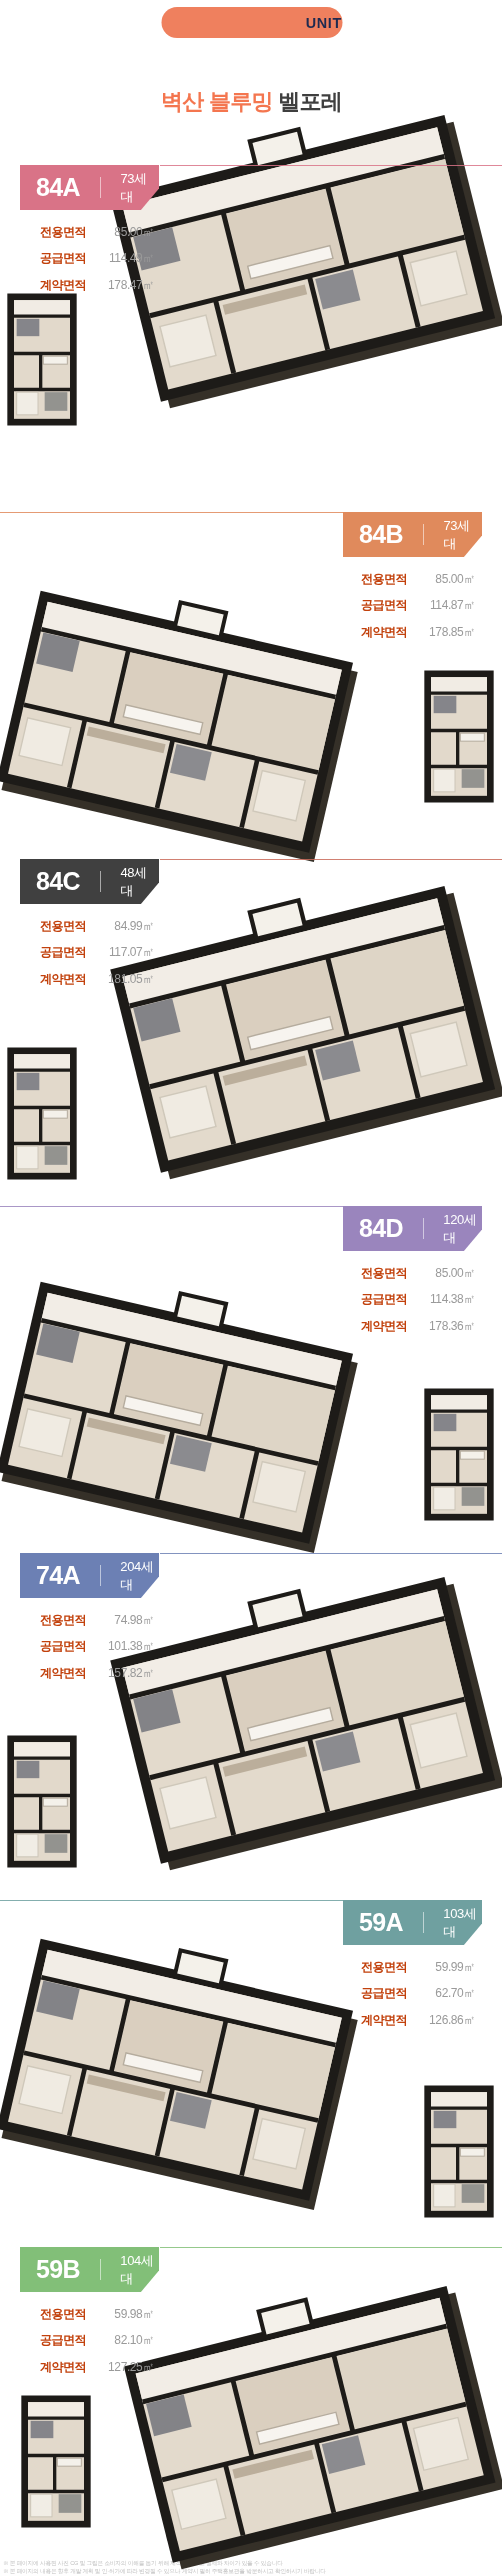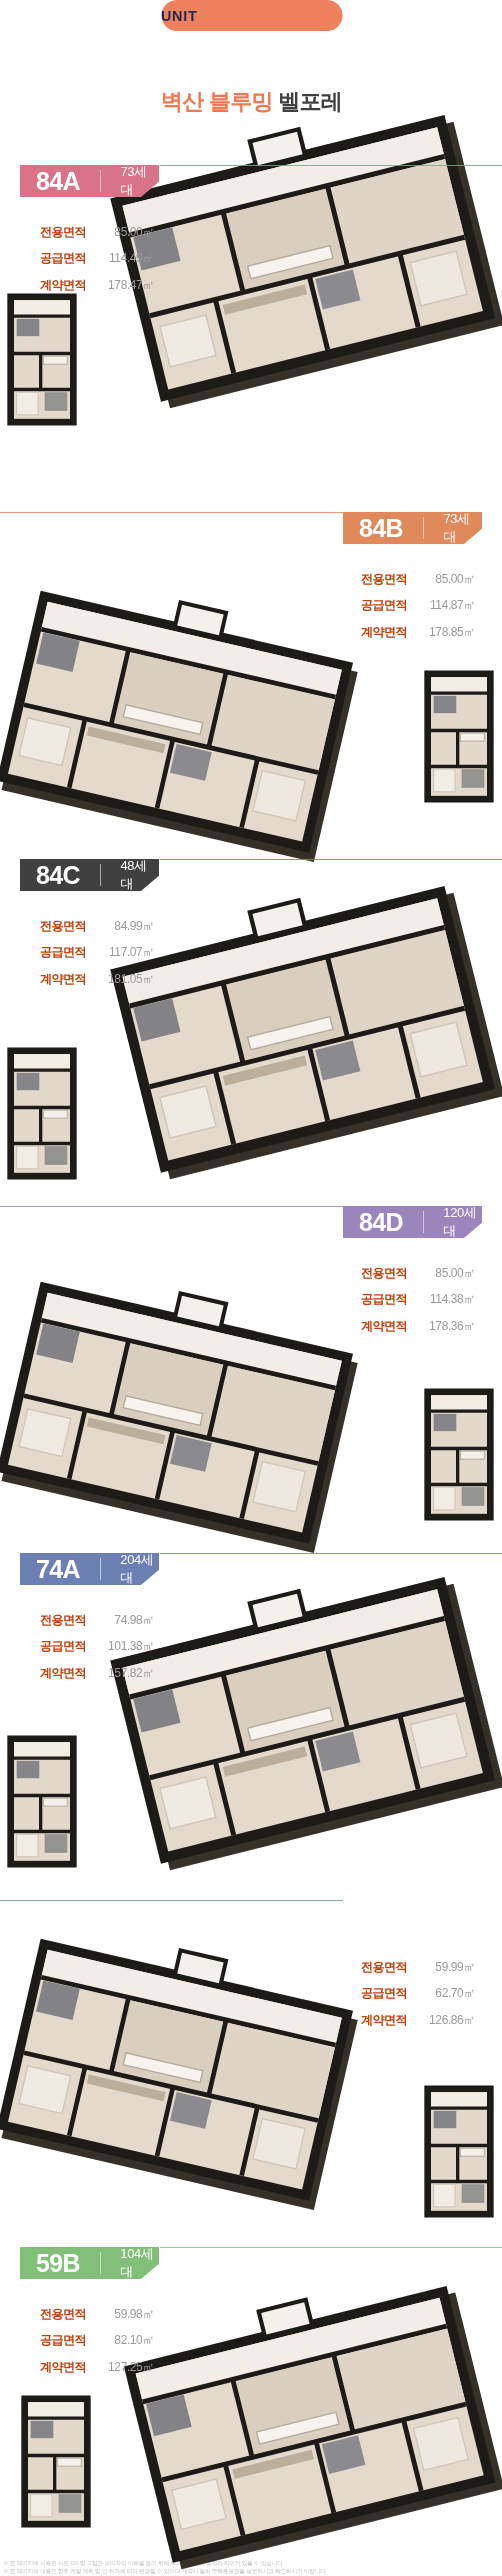--- a/index.html
+++ b/index.html
@@ -2,40 +2,40 @@
 <html style="font-size:11.5px"><head>
 <meta charset="utf-8">
 <style>
   * { margin:0; padding:0; box-sizing:border-box; }
   html,body { background:#ffffff; }
   body { font-family:"Liberation Sans", sans-serif; }
   #page { position:relative; width:503px; height:2576px; background:#fff; overflow:hidden; margin:0 auto; }
 
   
   #header { position:relative; width:503px; height:165px; }
-  .unit-pill { position:absolute; top:0; left:50%; transform:translateX(-50%);
+  .unit-pill { position:absolute; top:7px; left:50%; transform:translateX(-50%);
     width:181px; height:31px; background:#ef805e; border-radius:16px;
-    display:flex; align-items:center; justify-content:flex-start; }
+    display:flex; align-items:center; justify-content:flex-end; }
   .unit-pill span { color:#1f2a50; font-size:14.4px; font-weight:bold; letter-spacing:0.7px; }
   .headline { position:absolute; top:68px; width:100%; text-align:center;
     font-size:13.7px; color:#3f3f3f; letter-spacing:-0.4px; }
   .headline .accent { color:#f4764f; font-weight:bold; }
   .main-title { position:absolute; top:87px; width:100%; text-align:center;
     font-size:22px; font-weight:bold; color:#3f3f3f; letter-spacing:-0.7px; }
   .main-title .accent { color:#f4764f; }
 
   
   section.unit-section { position:relative; width:503px; height:347px; }
   section.unit-section.last { height:307px; }
 
   .topline { position:absolute; top:0; height:1.4px; z-index:2; opacity:.85; }
   .side-left  .topline { left:160px; right:0; }
   .side-right .topline { left:0; right:160px; }
 
-  .badge { position:absolute; top:0; width:139px; height:32px; z-index:3;
+  .badge { position:absolute; top:0; width:139px; height:45px; z-index:3;
     display:flex; align-items:center; padding-left:16px; gap:20px; color:#fff;
     clip-path:polygon(0 0, 100% 0, 100% 52%, 87% 100%, 0 100%); }
   .side-left  .badge { left:20px; }
   .side-right .badge { left:343px; }
   .badge-code { font-size:25px; font-weight:bold; letter-spacing:-0.7px; line-height:1; }
   .badge-divider { width:0.7px; height:21.6px; background:rgba(255,255,255,.55); }
   .badge-households { font-size:13px; letter-spacing:-0.4px; }
 
   .specs { position:absolute; top:59px; width:114px; z-index:3; }
   .side-left  .specs { left:40px; }
@@ -419,20 +419,25 @@
         <line x1="58" y1="96" x2="58" y2="150" stroke="#1d1b18" stroke-width="5"></line>
         <rect x="22" y="154" width="32" height="34" fill="#f1ede5" stroke="#ccc5b8" stroke-width="1.5"></rect>
         <rect x="64" y="154" width="34" height="28" fill="#93938f"></rect>
       </svg>
     </div>
   </section>
 
   <section class="unit-section side-right sec-5">
     <div class="topline" style="background: rgb(111, 160, 160);"></div>
 
+    <div class="badge" style="background: rgb(111, 160, 160);">
+      <span class="badge-code">59A</span>
+      <span class="badge-divider"></span>
+      <span class="badge-households">103세대</span>
+    </div>
 
     <div class="specs">
       <div class="spec-row">
         <span class="spec-label">전용면적</span>
         <span class="spec-value">59.99㎡</span>
       </div>
       <div class="spec-row">
         <span class="spec-label">공급면적</span>
         <span class="spec-value">62.70㎡</span>
       </div>

